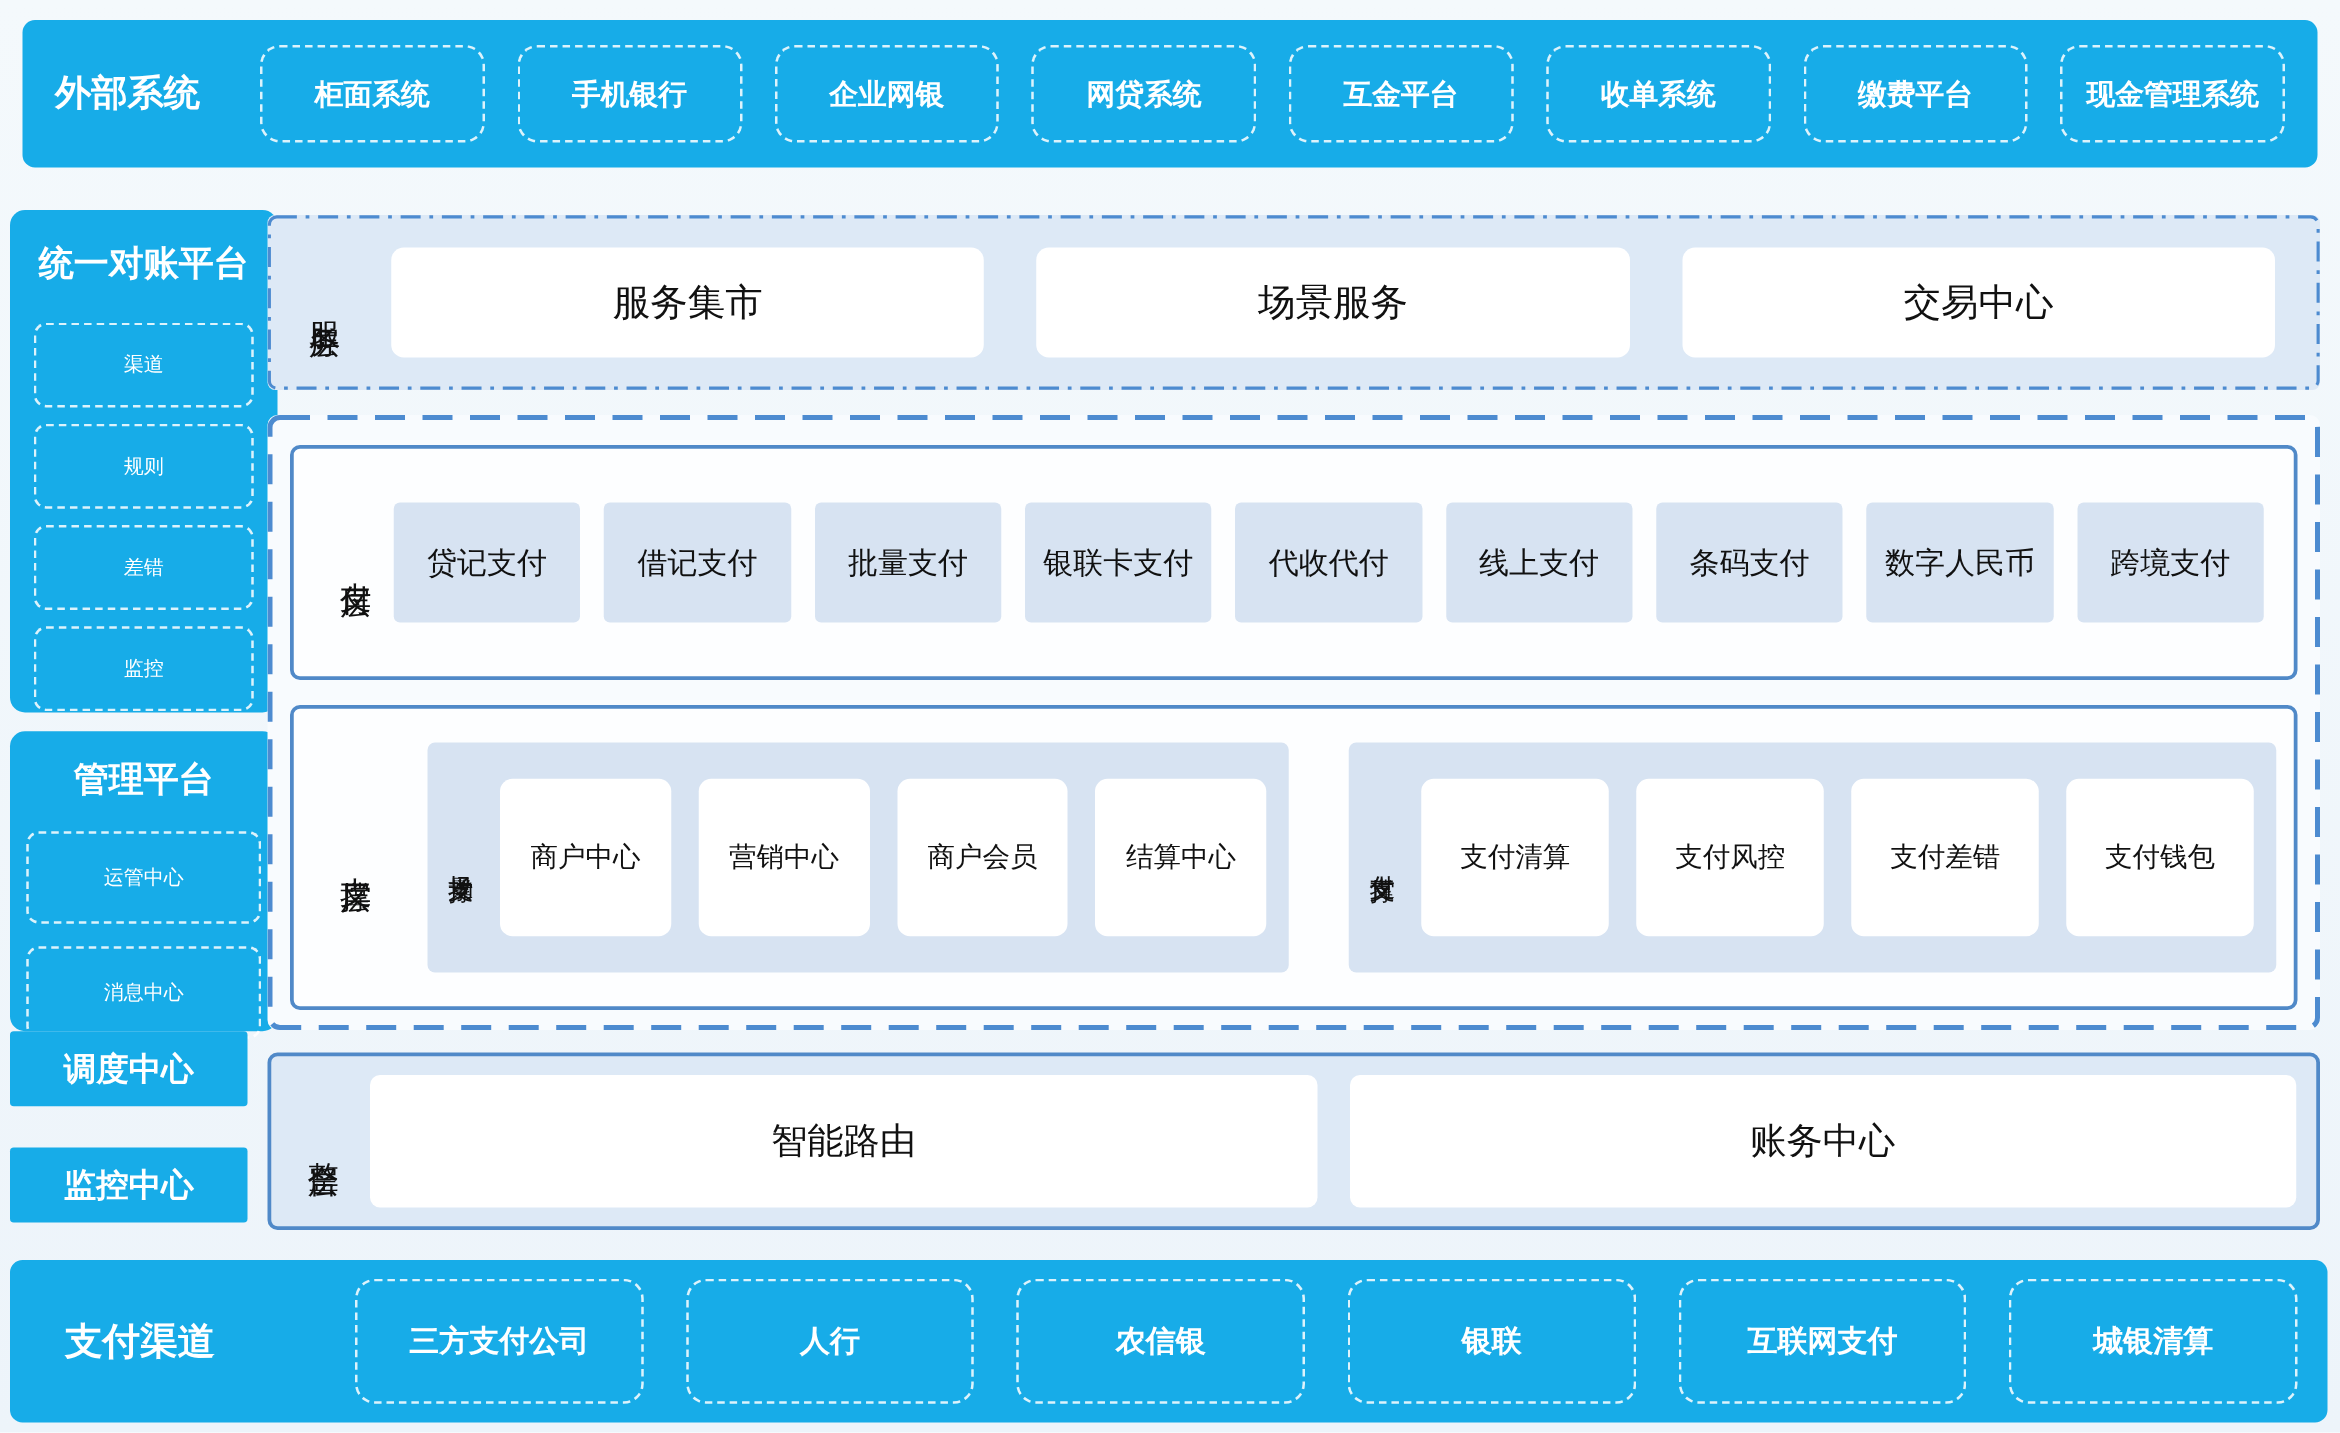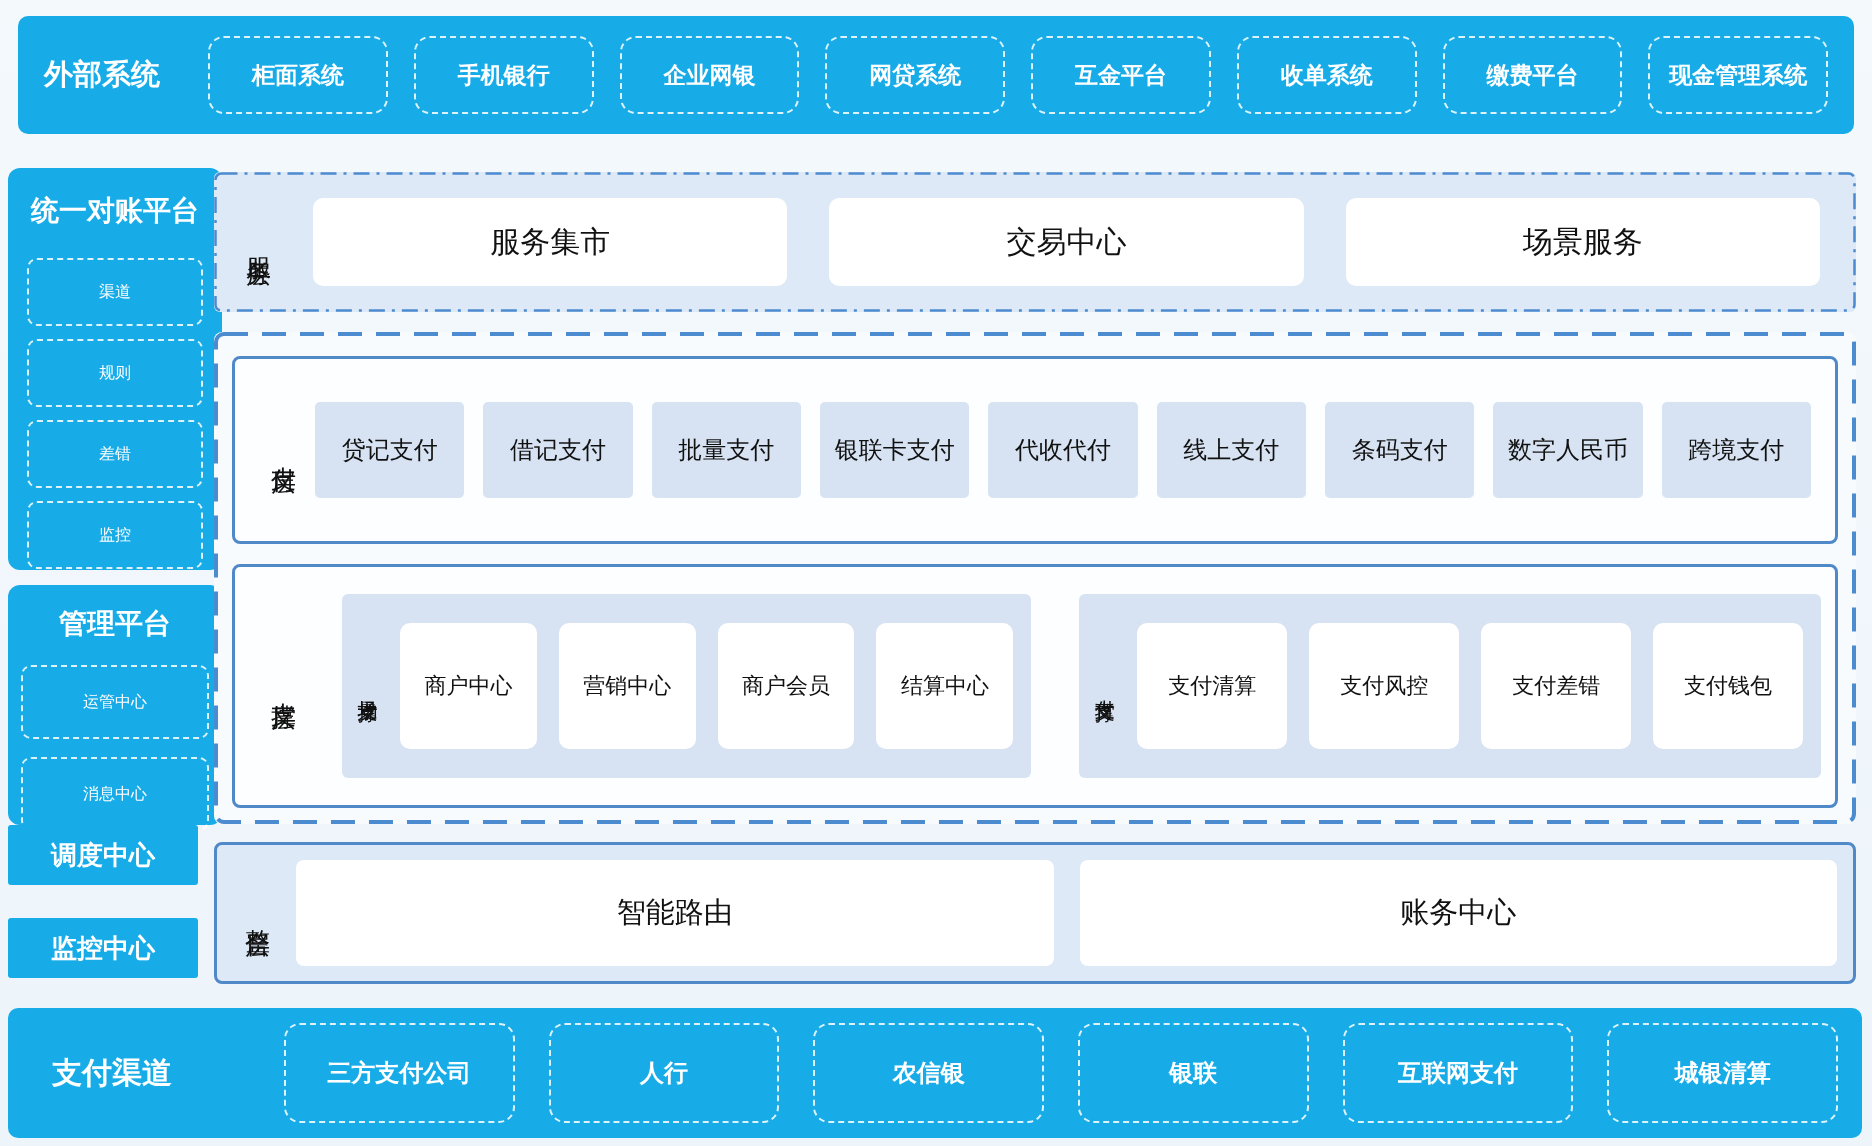--- a/index.html
+++ b/index.html
@@ -117,22 +117,22 @@
 
 <div class="abs blue solid-side dispatch flexc">调度中心</div>
 <div class="abs blue solid-side monitorc flexc">监控中心</div>
 
 <div class="abs main-panel service">
   <svg class="svg-border" width="1642" height="140">
     <rect x="1.5" y="1.5" width="1639" height="137" rx="6" fill="none" stroke="#4d8bd0" stroke-width="2.5" stroke-dasharray="16 7 3 7"></rect>
   </svg>
   <div class="vlabel">服务层</div>
   <div class="white-box">服务集市</div>
+  <div class="white-box">场景服务</div>
   <div class="white-box">交易中心</div>
-  <div class="white-box">场景服务</div>
 </div>
 
 <div class="abs main-panel outer-dash">
   <svg class="svg-border" width="1642" height="492">
     <rect x="2" y="2" width="1638" height="488" rx="8" fill="none" stroke="#4d8bd0" stroke-width="4" stroke-dasharray="24 14"></rect>
   </svg>
 
   <div class="inner-panel pay-layer">
     <div class="vlabel">支付层</div>
     <div class="lite-box">贷记支付</div>

